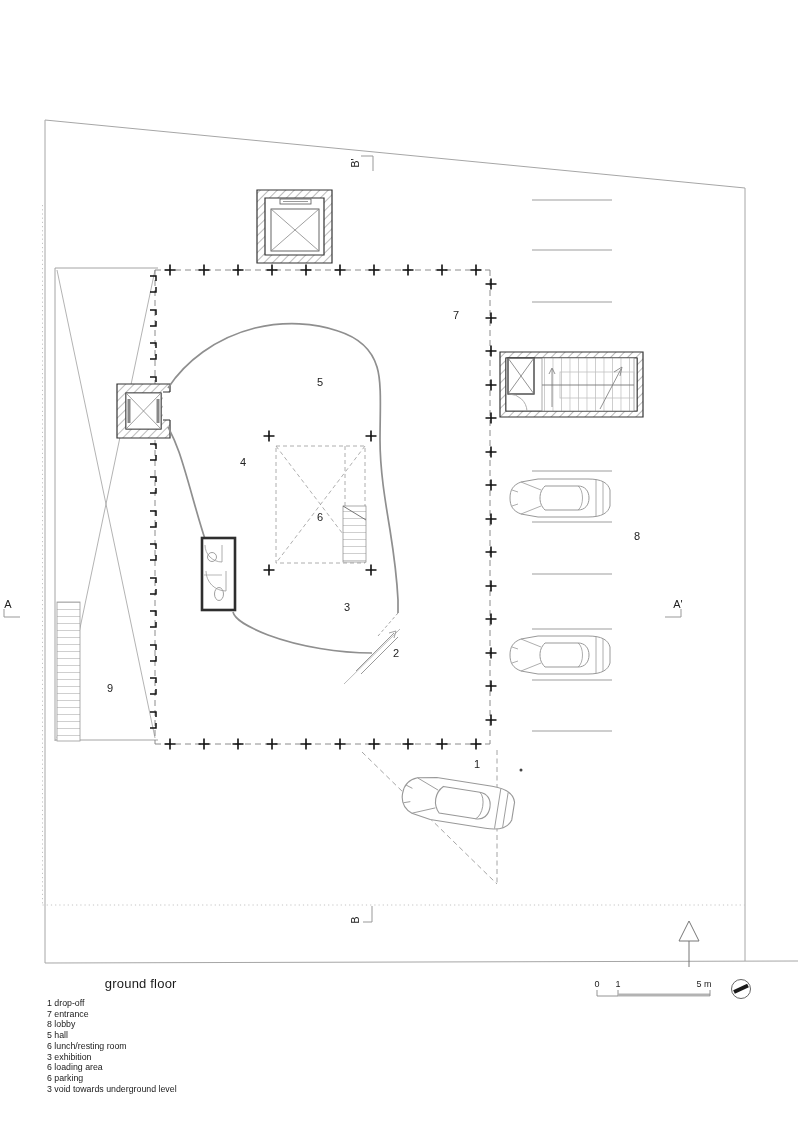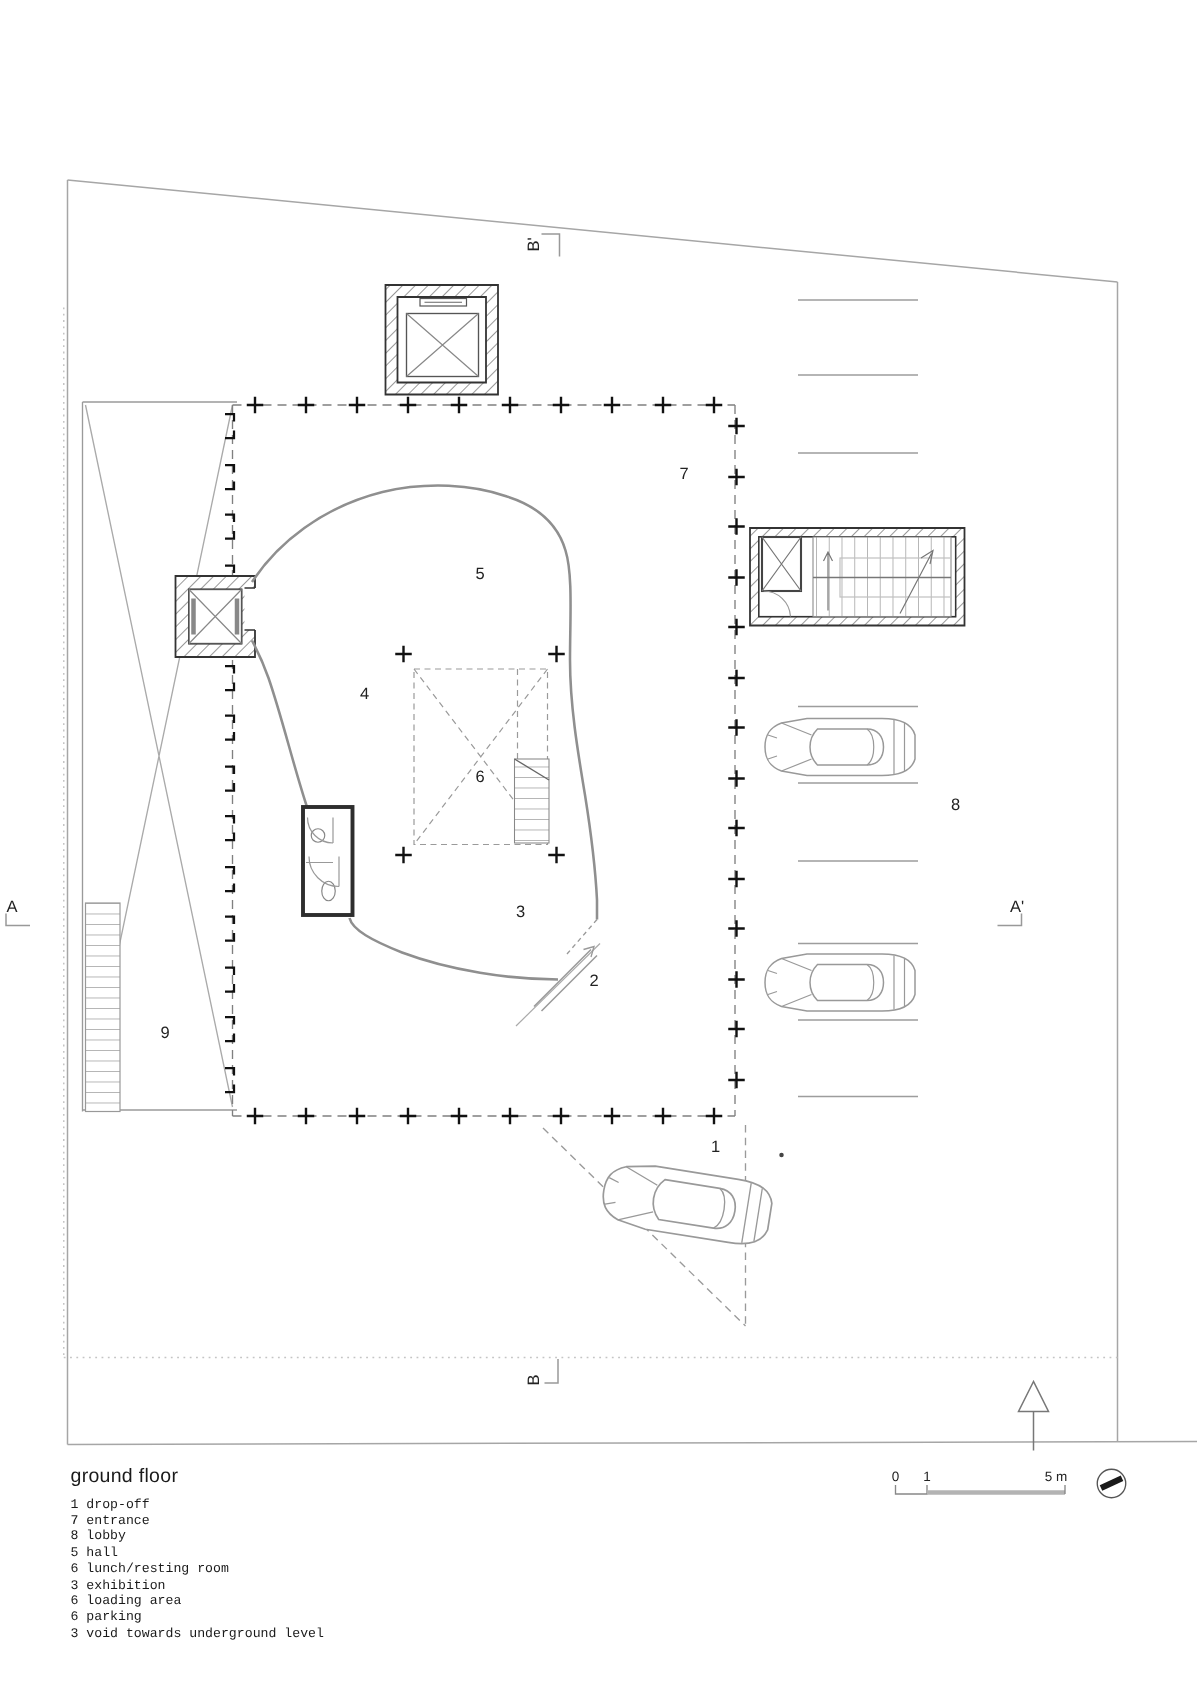--- a/index.html
+++ b/index.html
@@ -4,22 +4,22 @@
 <style>
   html,body{margin:0;padding:0;background:#fff;}
   #canvas{position:relative;width:800px;height:1131px;background:#fff;overflow:hidden;
           font-family:"Liberation Sans",sans-serif;}
   svg{position:absolute;left:0;top:0;}
   svg text{font-family:"Liberation Sans",sans-serif;fill:#222;}
   .num{font-size:11px;}
   .sec{font-size:11px;}
   .scl{font-size:9px;fill:#333;}
   #legend{position:absolute;left:47px;top:976px;color:#1a1a1a;}
-  #legend .title{font-size:13px;margin:0 0 7px 0;letter-spacing:.2px;}
-  #legend .item{font-size:8.8px;line-height:10.7px;white-space:nowrap;font-family:Liberation Mono, monospace;}
+  #legend .title{font-size:13px;margin:0 0 7px 0;letter-spacing:.2px;text-align:right;}
+  #legend .item{font-size:8.8px;line-height:10.7px;white-space:nowrap;}
 </style>
 </head>
 <body>
 
 <div id="canvas">
 
 <svg width="800" height="1131" viewBox="0 0 800 1131">
   <defs>
     <pattern id="hatch" width="6" height="6" patternUnits="userSpaceOnUse" patternTransform="rotate(45)">
       <rect width="6" height="6" fill="#fff"></rect>

